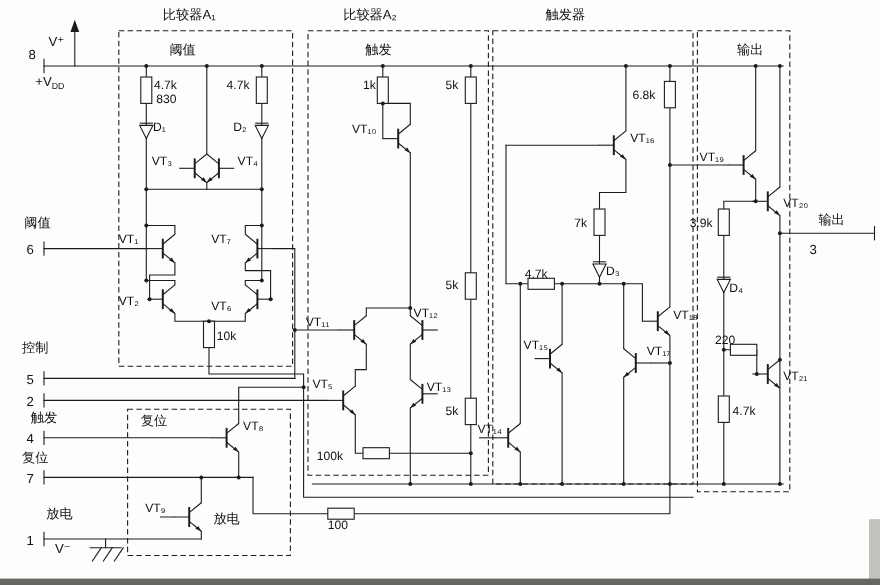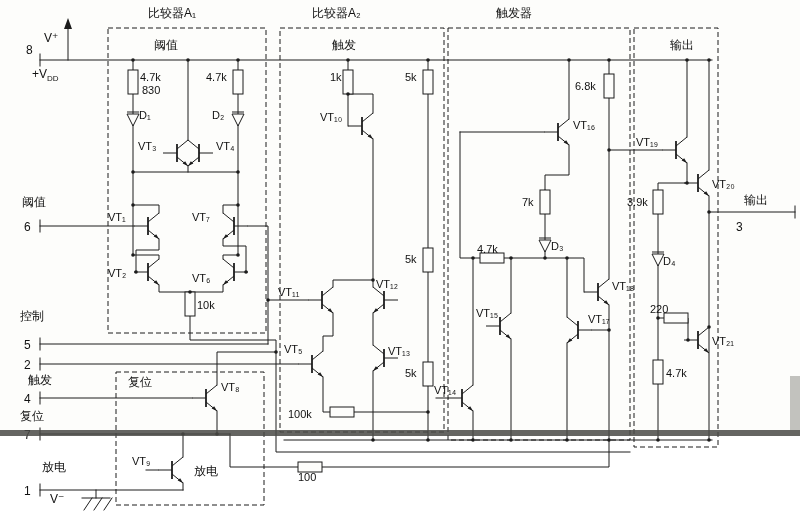--- a/index.html
+++ b/index.html
@@ -1,17 +1,17 @@
 <!DOCTYPE html>
 <html><head>
 <meta charset="utf-8">
 <style>
   html,body{margin:0;padding:0;background:#ffffff;width:800px;height:532px;overflow:hidden;
     font-family:"Liberation Sans","DejaVu Sans",sans-serif;}
-  .sheet{position:relative;width:800px;height:436px;background:#fdfdfb;}
+  .sheet{position:relative;width:800px;height:532px;background:#fdfdfb;}
   svg{display:block}
   .w line,.w polyline{stroke:#1c1c1c;stroke-width:1;fill:none;stroke-linecap:square}
   .box{stroke:#1c1c1c;stroke-width:1;fill:none;stroke-dasharray:5 3}
   .dot{fill:#1c1c1c;stroke:none}
   text{fill:#111;font-size:11px;font-family:"Liberation Sans","DejaVu Sans",sans-serif}
   .t12{font-size:12px}
   #tr line{stroke:#1c1c1c;stroke-width:1}
   #tr .bb{stroke-width:1.8}
   #tr polygon{fill:#1c1c1c;stroke:none}
   #resv rect,#resh rect{fill:#fdfdfb;stroke:#1c1c1c;stroke-width:1}

